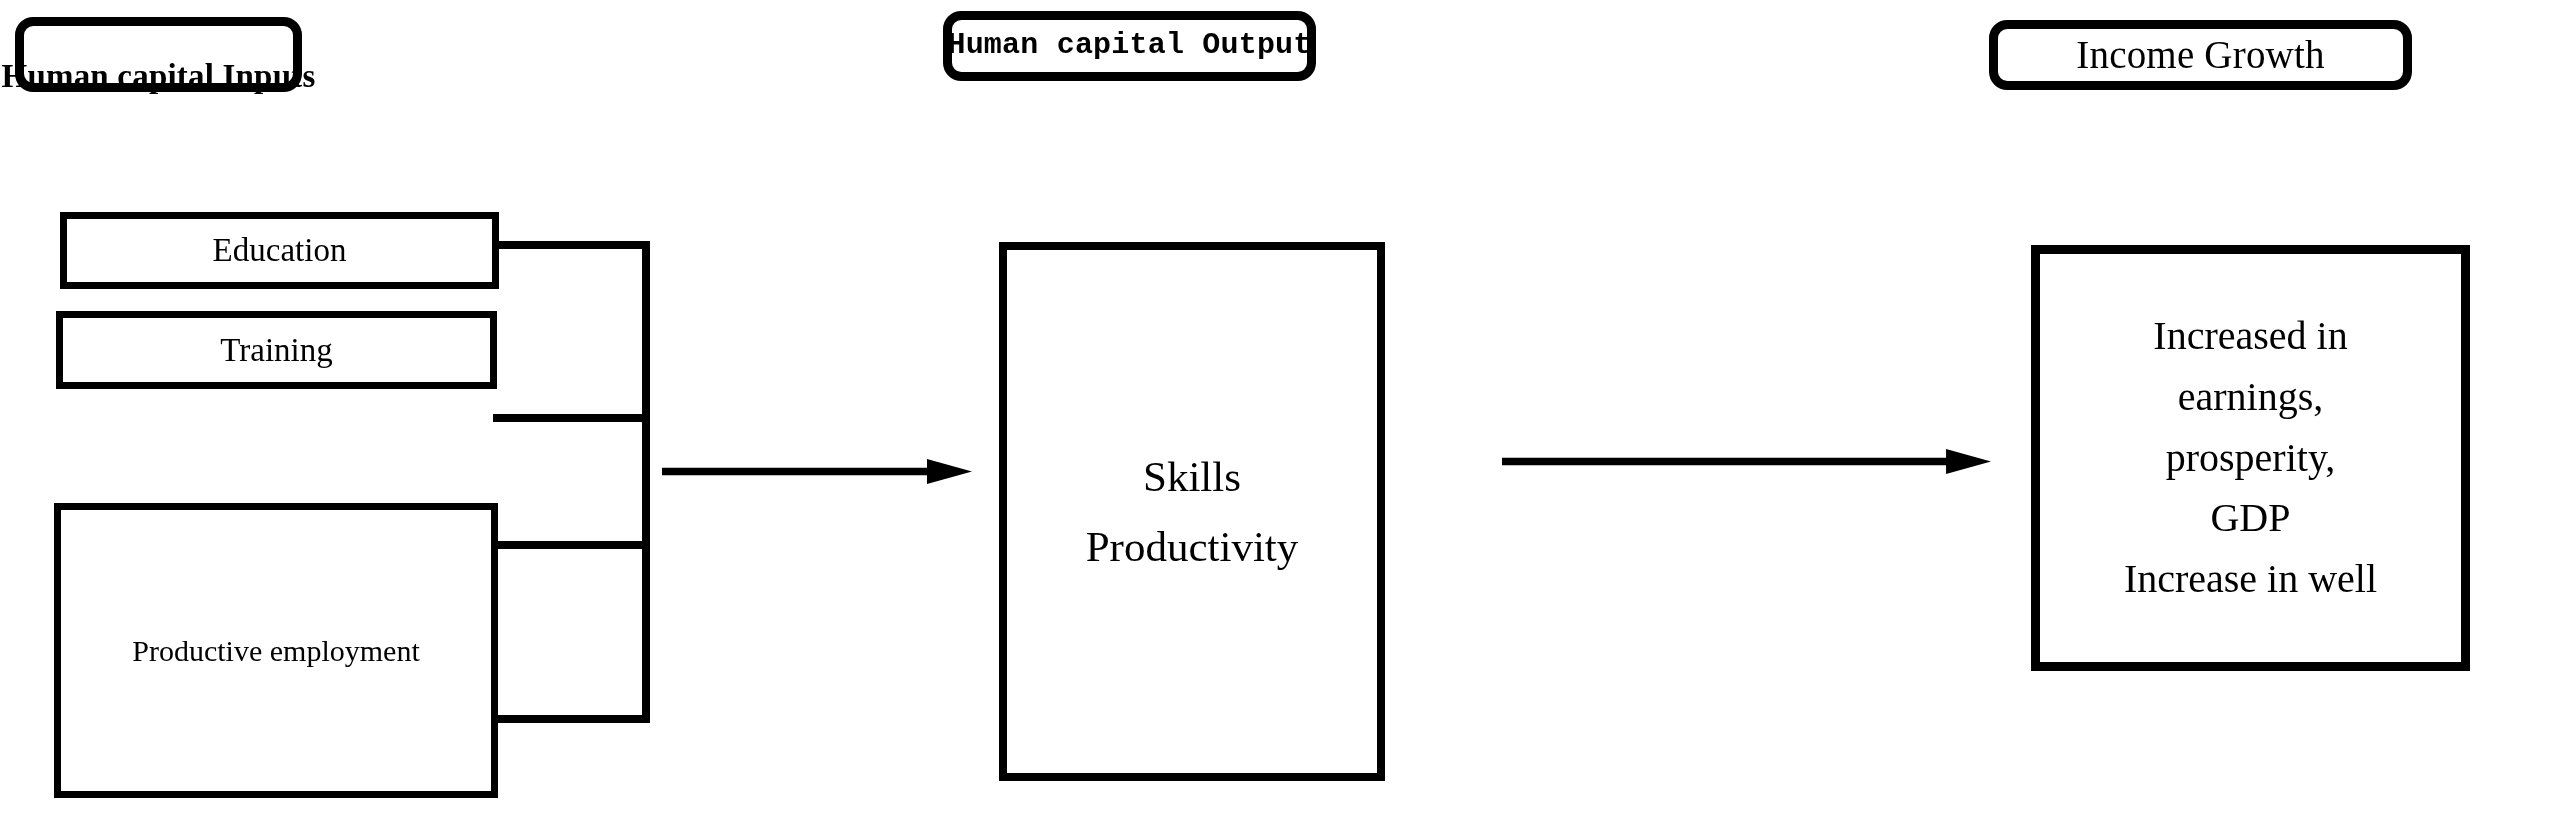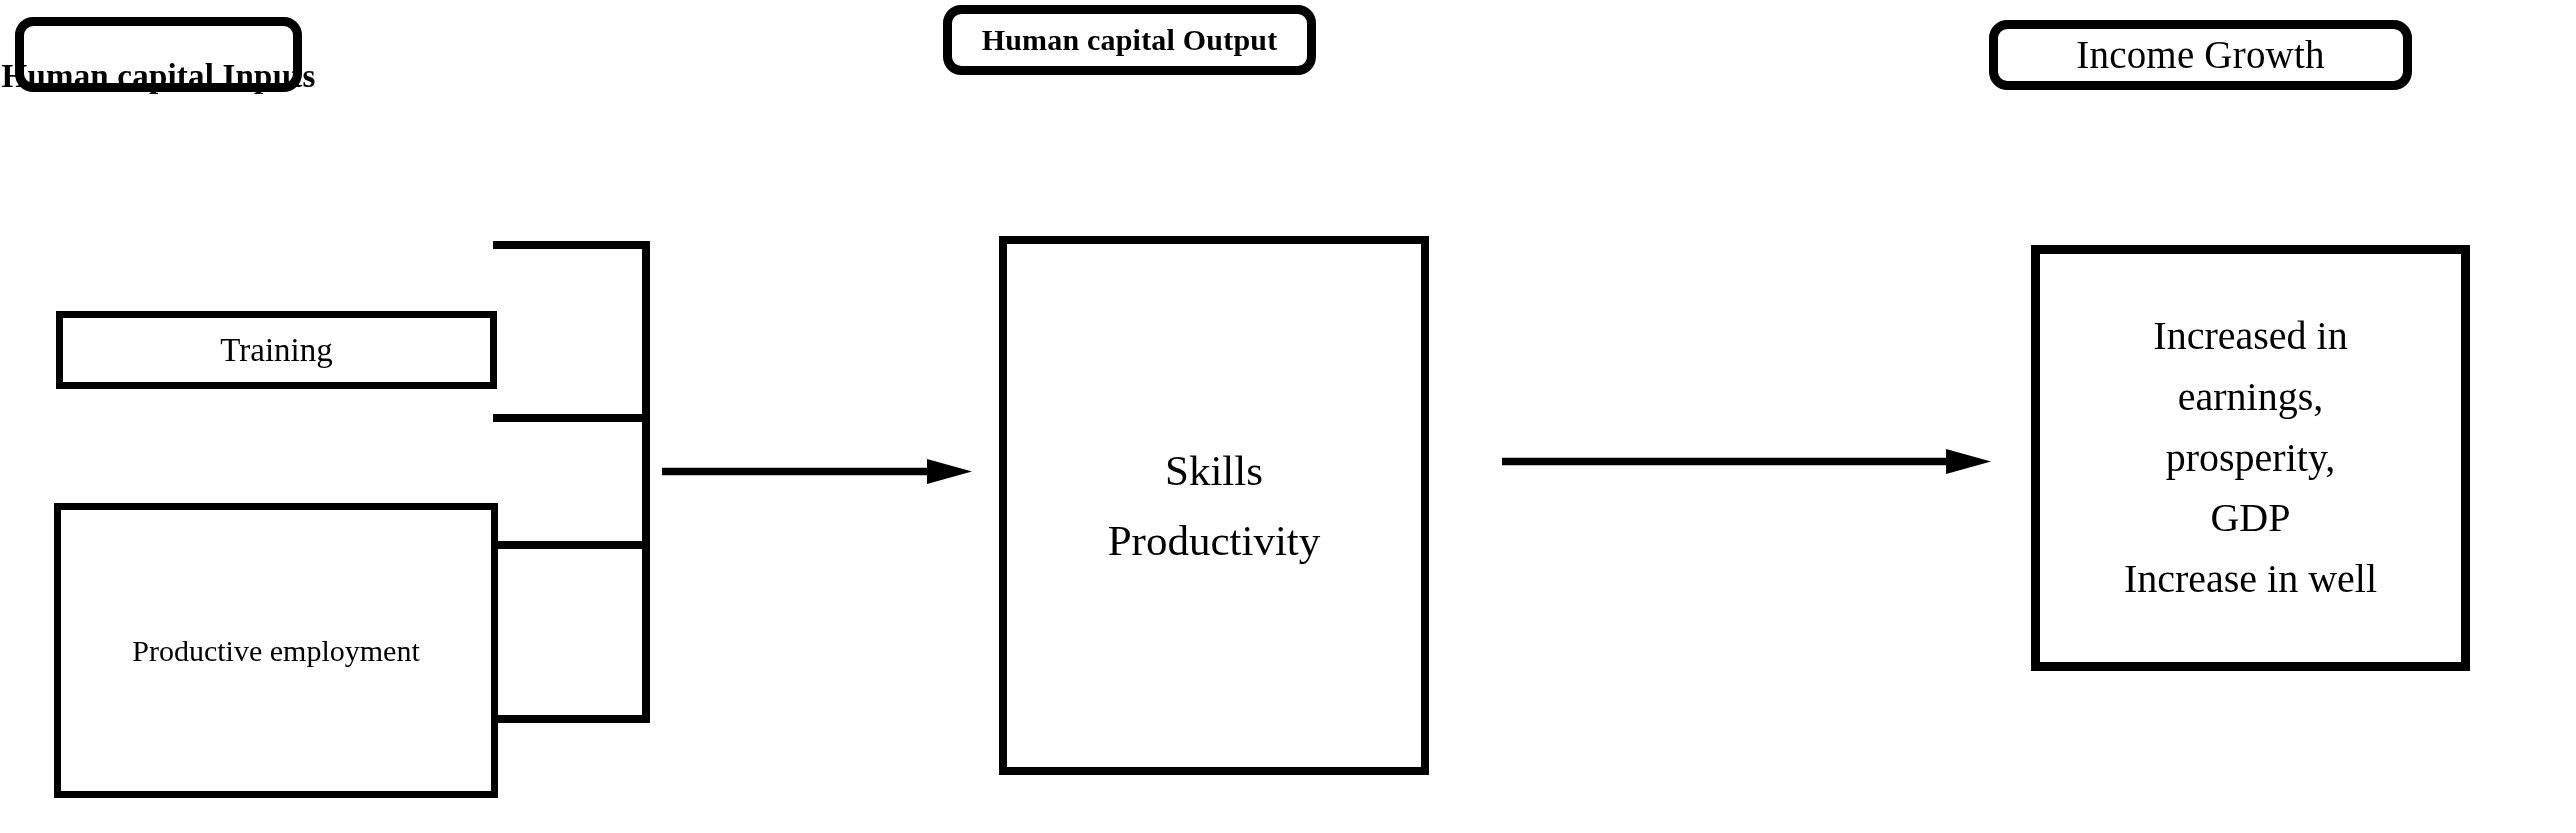--- a/index.html
+++ b/index.html
@@ -40,21 +40,21 @@
   .hb-bold .label {
     font-weight: bold;
   }
 
   #header-inputs {
     left: 15px;  top: 16.6px;  width: 287px;  height: 75px;
   }
   #header-inputs .label { font-size: 33px; letter-spacing: 0.2px; margin-top: 45px; }
 
   #header-output {
-    left: 943px; top: 5px; width: 373px; height: 70px;
+    left: 943px; top: 11px; width: 373px; height: 70px; font-family: Liberation Mono, monospace;
   }
   #header-output .label { font-size: 30px; letter-spacing: 0.2px; }
 
   #header-income {
     left: 1989px; top: 20px; width: 423px; height: 70px;
   }
   #header-income .label { font-size: 39px; font-weight: normal; letter-spacing: 0.2px; }
 
   
   .sq-box {
@@ -75,21 +75,21 @@
   #box-nutrition   { left: 59px; top: 406px; width: 439px; height: 79px; }
   #box-productive  { left: 54px; top: 503px; width: 444px; height: 295px; }
 
   #box-education  .label { font-size: 33px; }
   #box-training   .label { font-size: 33px; }
   #box-nutrition  .label { font-size: 33px; }
   #box-productive .label { font-size: 30px; line-height: 1.65; }
 
   
   #box-skills {
-    left: 999px; top: 236px; width: 430px; height: 539px;
+    left: 999px; top: 242px; width: 386px; height: 539px;
     border-width: 8.3px;
   }
   #box-skills .label { font-size: 43px; line-height: 1.62; }
 
   
   #box-outcomes {
     left: 2031px; top: 245px; width: 439px; height: 426px;
     border-width: 9.2px;
   }
   #box-outcomes .label { font-size: 40px; line-height: 1.52; }
@@ -122,20 +122,23 @@
 </style>
 </head>
 <body>
 
 <div id="canvas">
 
   <div class="header-box hb-bold" id="header-inputs">
     <span class="label">Human capital Inputs</span>
   </div>
 
+  <div class="sq-box" id="box-education">
+    <span class="label">Education</span>
+  </div>
 
   <div class="sq-box" id="box-training">
     <span class="label">Training</span>
   </div>
 
 
   <div class="sq-box" id="box-productive">
     <span class="label">Productive employment</span>
   </div>
 

